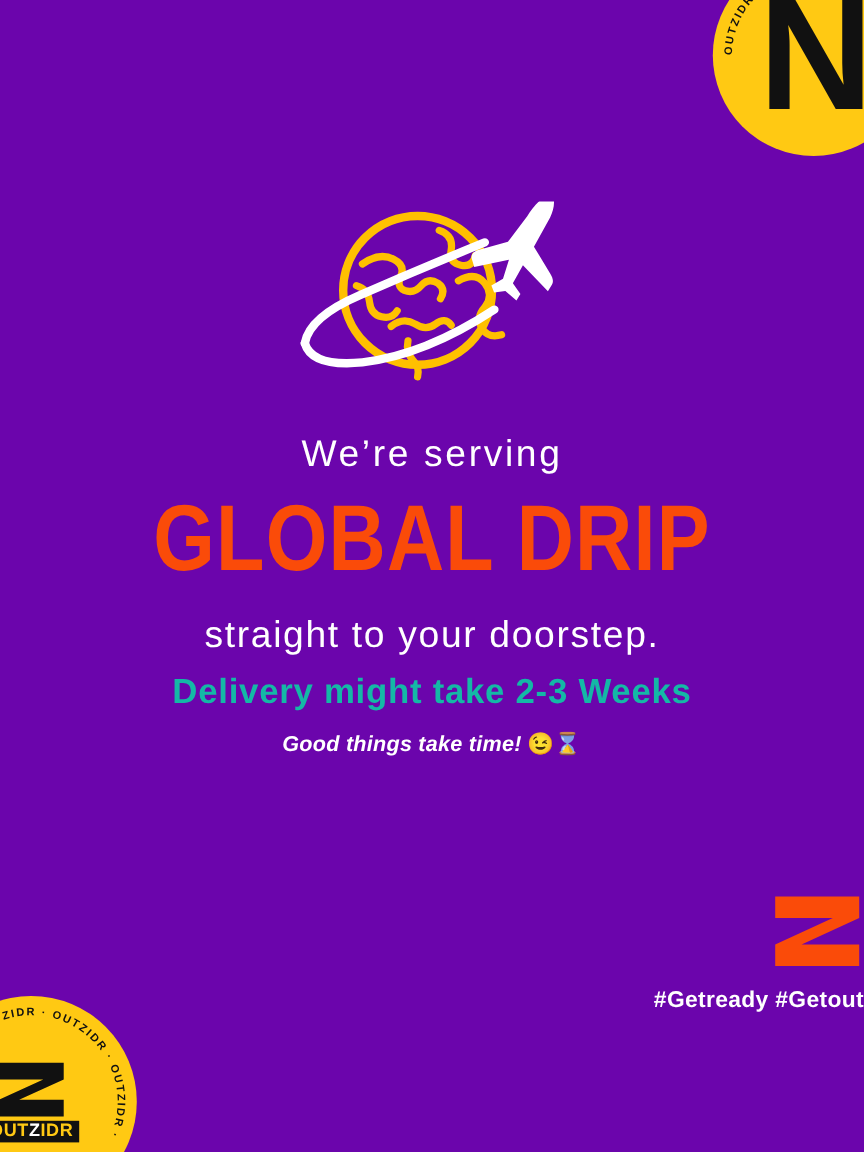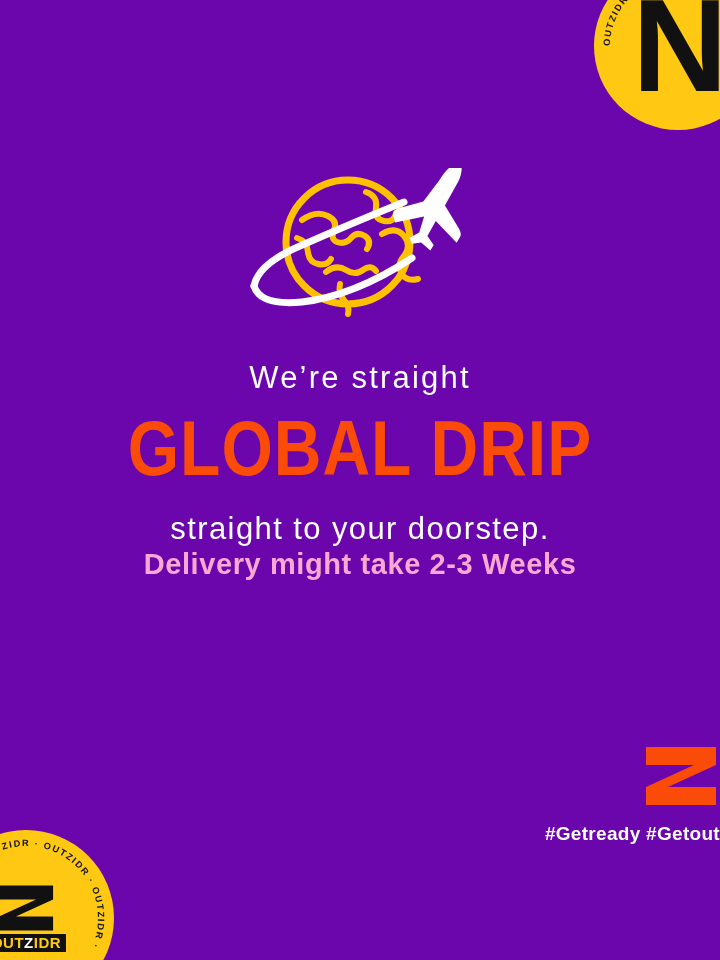--- a/index.html
+++ b/index.html
@@ -132,26 +132,26 @@
   .delivery {
     position: absolute;
     left: 0;
     right: 0;
     top: 545px;
     text-align: center;
     padding: 0 20px;
     box-sizing: border-box;
   }
   .line-delivery {
-    color: #f9a8d4;
+    color: #14b8a6;
     font-size: 29px;
     font-weight: 700;
     letter-spacing: 0.6px;
     line-height: 1.15;
-    margin: 3px;
+    margin: 16px;
   }
   .line-sub {
     color: #FFFFFF;
     font-size: 18px;
     font-weight: 700;
     font-style: italic;
     letter-spacing: 0.2px;
     line-height: 1.2;
     margin: 11px 0 0 0;
   }
@@ -198,27 +198,28 @@
       <path d="M14 118 q4 -22 46 -40 q50 -22 104 -44" fill="none" stroke="#FFFFFF" stroke-width="7" stroke-linecap="round"></path>
       <path d="M14 118 q6 20 48 16 q52 -6 110 -44" fill="none" stroke="#FFFFFF" stroke-width="7" stroke-linecap="round"></path>
 
       <g fill="#FFFFFF" transform="translate(152,18) rotate(-40)">
         <path d="M40 26 c8 -3 22 -5 26 -1 c3 4 -5 11 -12 14 l-26 10 l-4 26 c-0.6 4 -2 7 -5 8 l-6 2 l-2 -30 l-16 6 l-1 11 l-6 2 l-2 -12 l-8 -5 l2 -6 l11 2 l14 -9 l-26 -14 l3 -7 c2 -3 5 -3 8 -2 l24 11 l26 -6 z"></path>
       </g>
     </svg>
   </div>
 
   <div class="copy">
-    <p class="line-serving">We’re straight</p>
+    <p class="line-serving">We’re serving</p>
     <p class="line-headline">GLOBAL DRIP</p>
     <p class="line-doorstep">straight to your doorstep.</p>
   </div>
 
   <div class="delivery">
     <p class="line-delivery">Delivery might take 2-3 Weeks</p>
+    <p class="line-sub"><span>Good things take time!</span> <span class="emoji">😉⌛</span></p>
   </div>
 
   <div class="footer">
     <svg class="zmark" width="78" height="62" viewBox="0 0 78 62">
       <path d="M4 2 H74 V20 L26 42 H74 V60 H4 V42 L52 20 H4 Z" fill="#FA4B09"></path>
     </svg>
     <div class="footer-hashtags">#Getready #Getout</div>
   </div>
 
   <div class="badge badge-tr">

